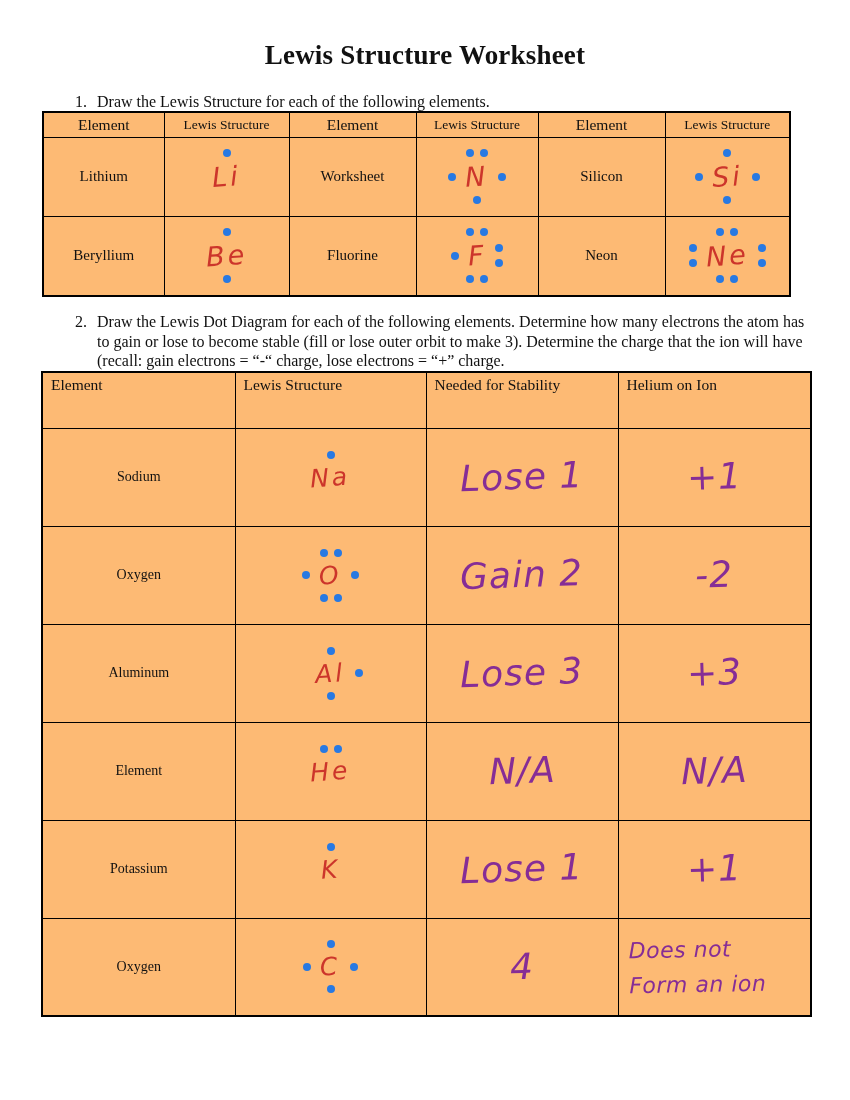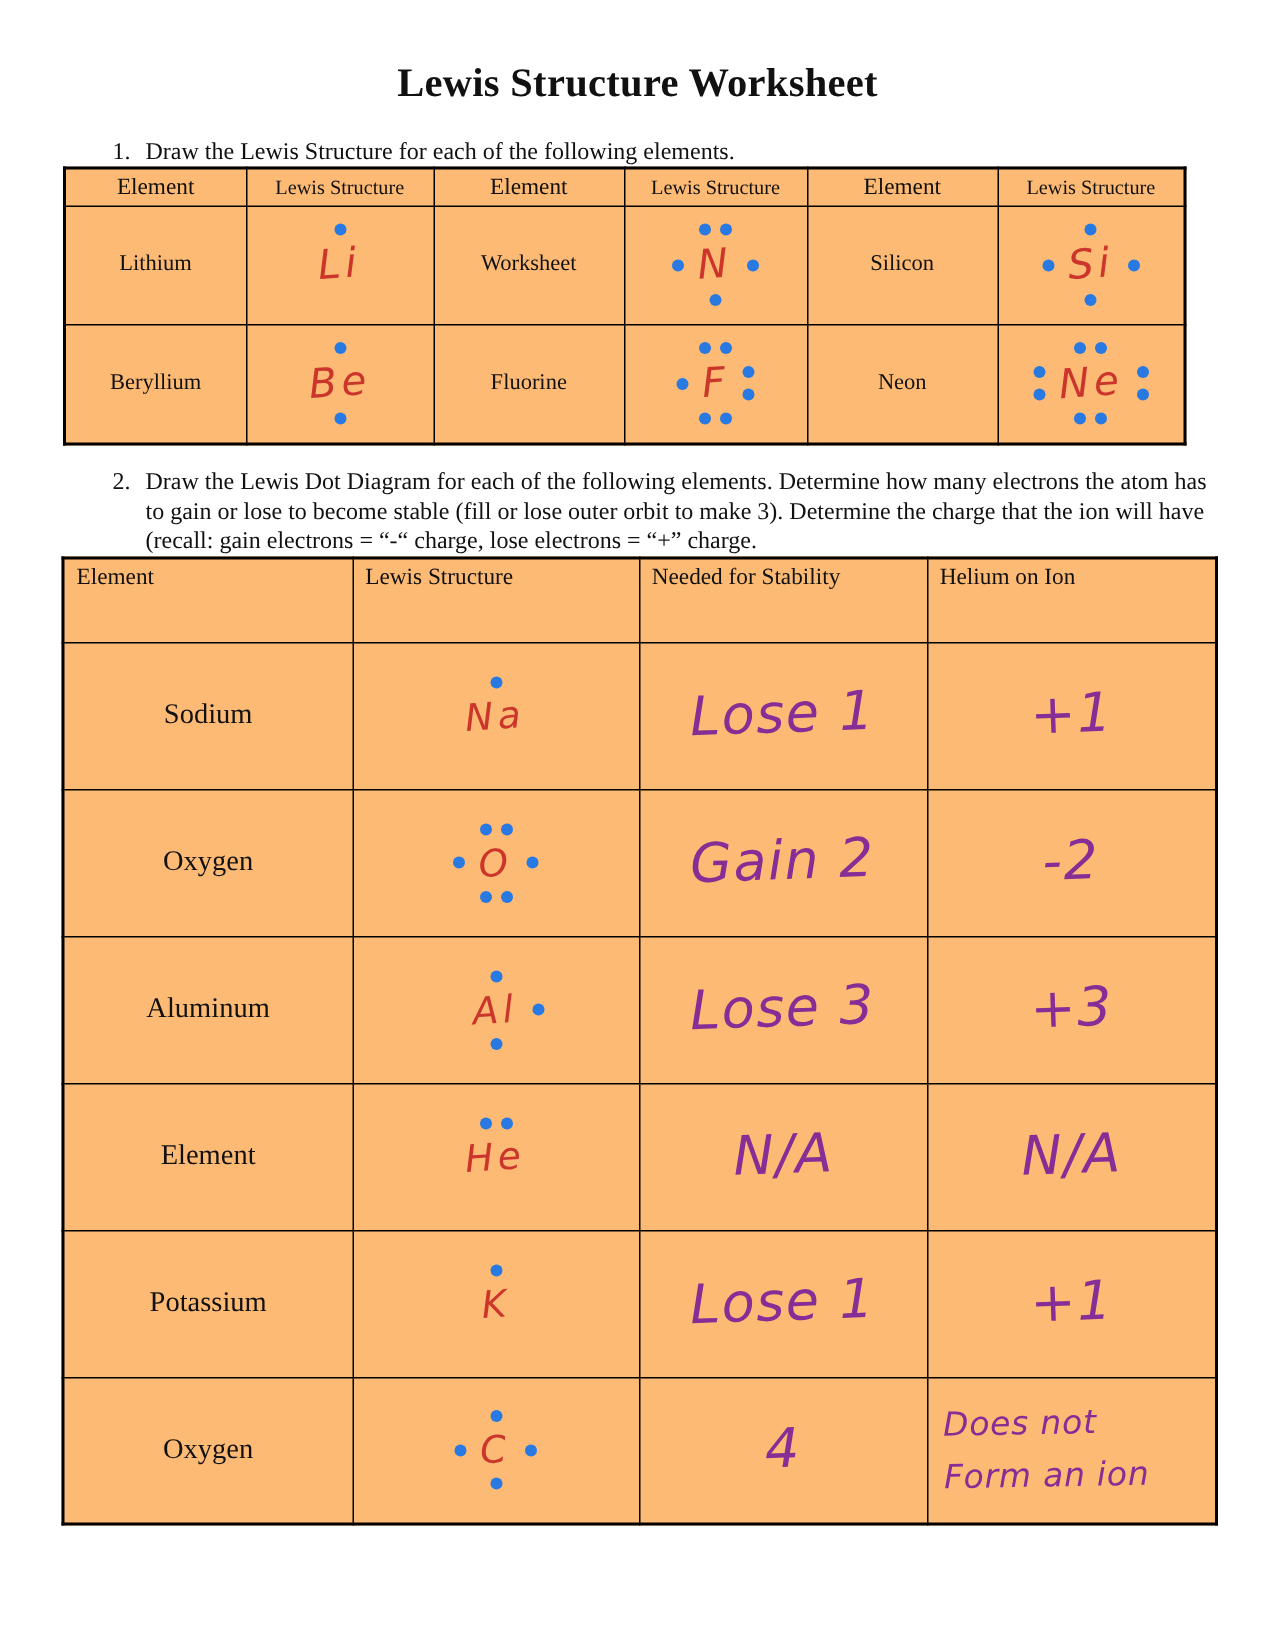--- a/index.html
+++ b/index.html
@@ -34,21 +34,21 @@
 
   .t2 { left:41px; top:371px; width:769px; border:2px solid #000; }
   .t2 th, .t2 td { border:1.5px solid #000; }
   .t2 tr.hrow { height:56px; }
   .t2 tr.brow { height:98px; }
   .t2 th {
     font-weight:normal; font-size:15.5px; text-align:left; vertical-align:top;
     padding:3px 0 0 8px;
   }
   .t2 td { text-align:center; vertical-align:middle; }
-  .t2 td.el { font-size:19px;font-family:Liberation Serif, serif; }
+  .t2 td.el { font-size:14px;font-family:Liberation Serif, serif; }
 
   
   .lewis {
     display:flex; flex-direction:column; align-items:center; justify-content:center;
     gap:4px; height:100%;
   }
   .lewis .mid { display:flex; align-items:center; gap:9px; }
   .dots { display:flex; gap:6px; align-items:center; justify-content:center; min-width:8px; min-height:8px; }
   .dots.left, .dots.right { flex-direction:column; gap:7px; }
   .dot { width:8px; height:8px; border-radius:50%; background:var(--ink-blue,#2879e2); display:block; }

